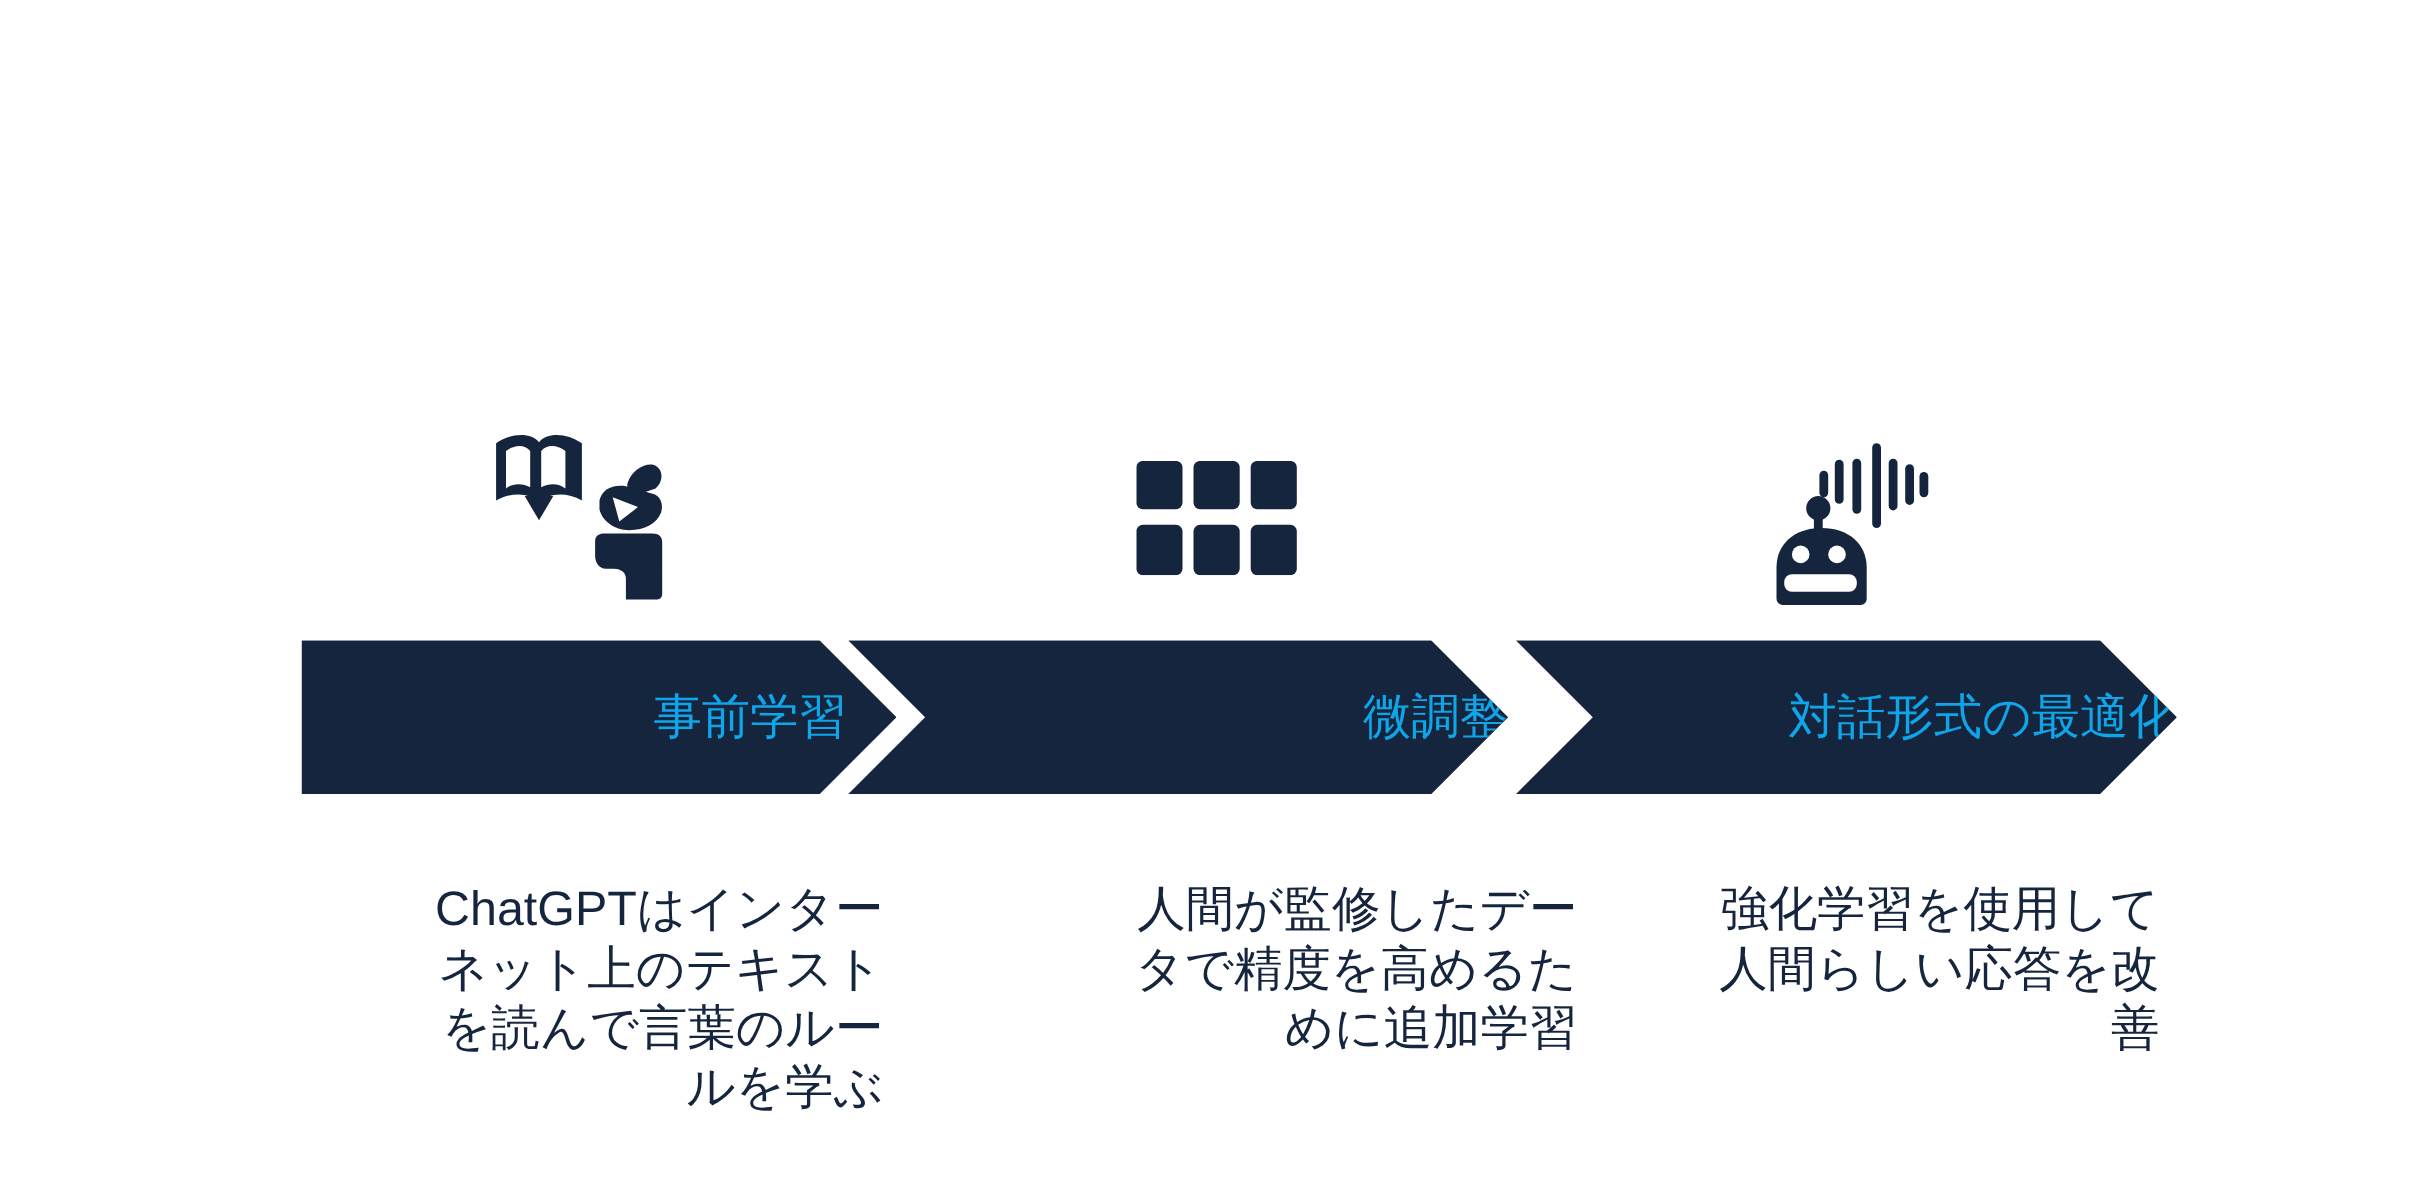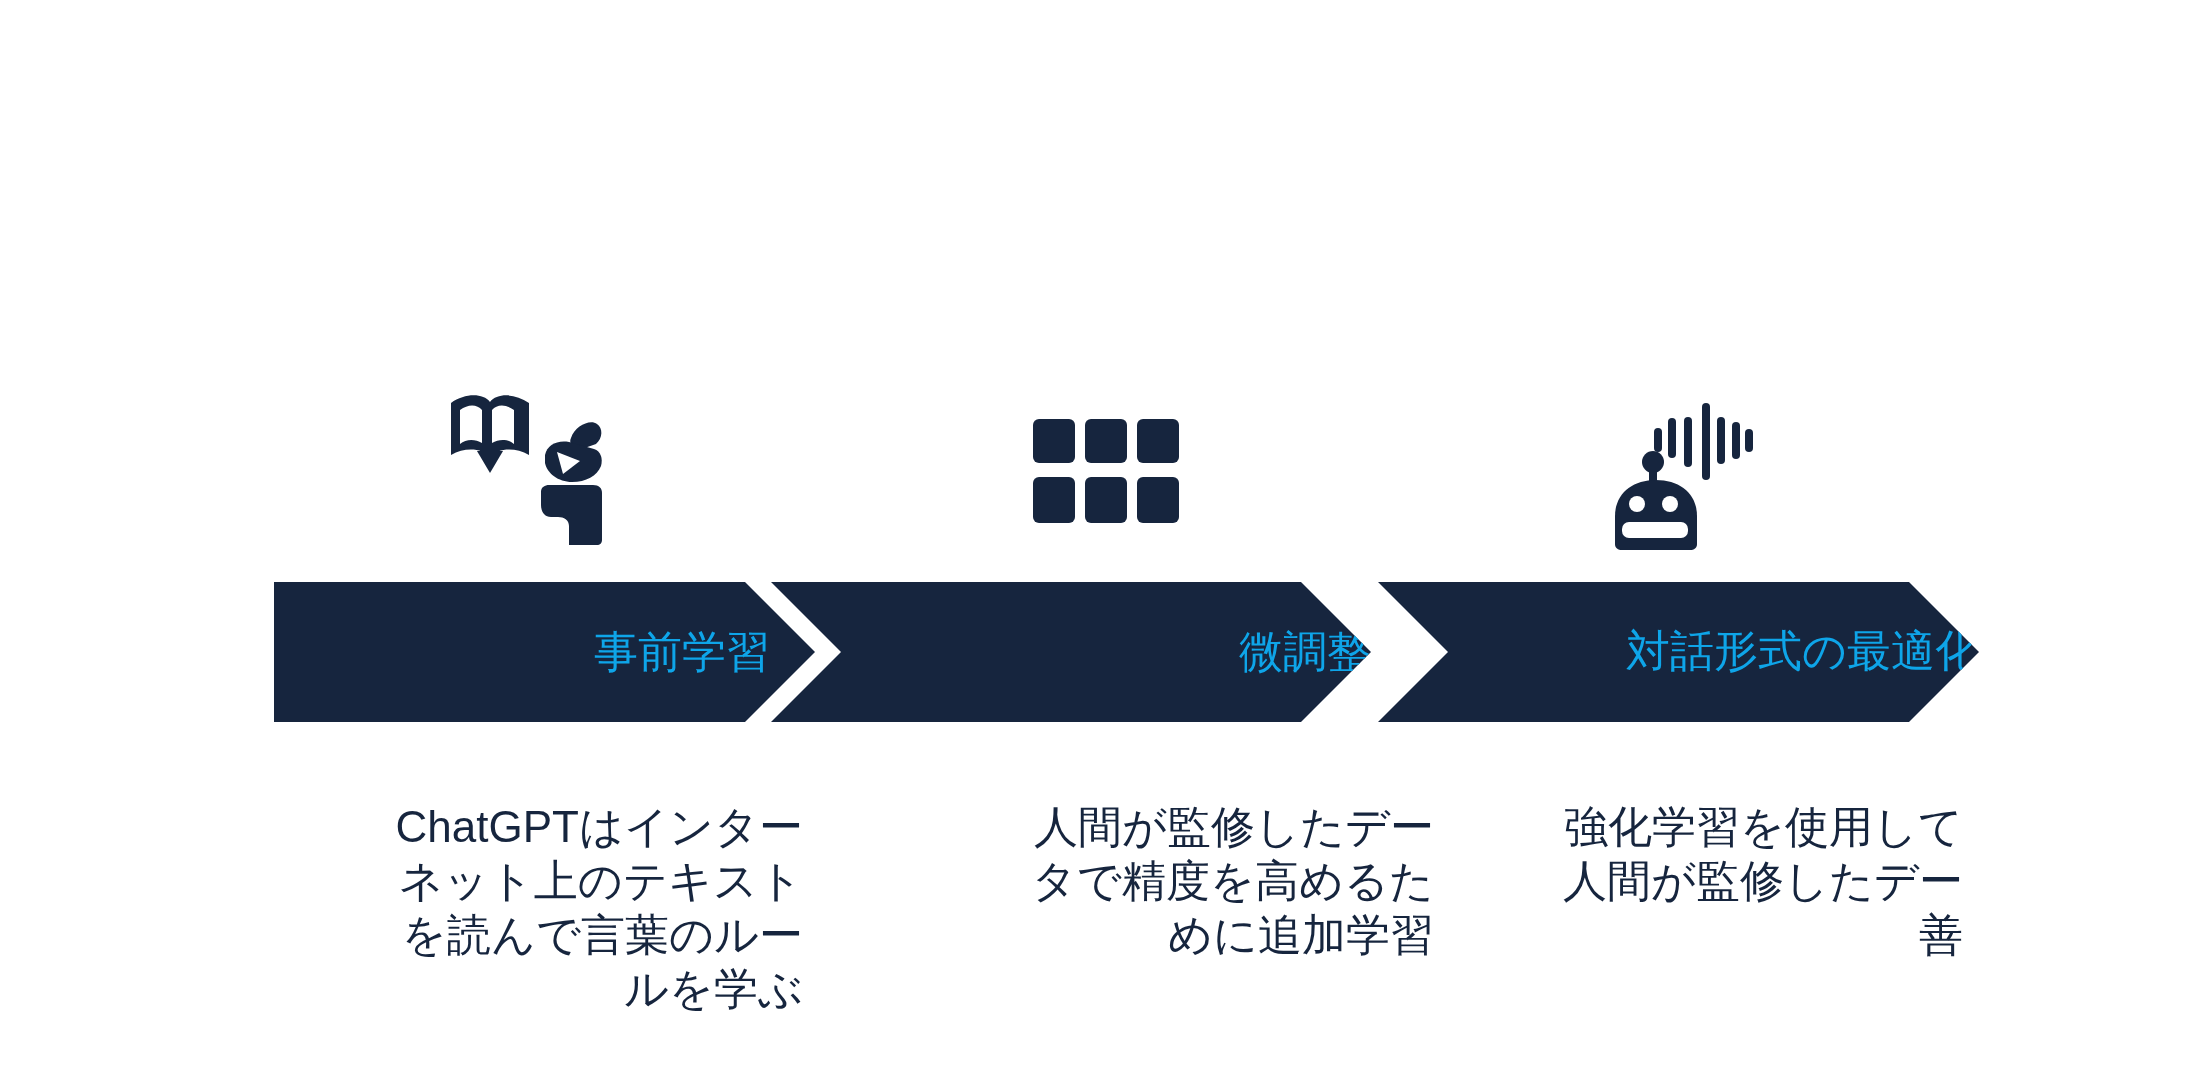--- a/index.html
+++ b/index.html
@@ -125,16 +125,16 @@
   </div>
 
   <div id="desc-1" class="description">ChatGPTはインター
 ネット上のテキスト
 を読んで言葉のルー
 ルを学ぶ</div>
   <div id="desc-2" class="description">人間が監修したデー
 タで精度を高めるた
 めに追加学習</div>
   <div id="desc-3" class="description">強化学習を使用して
-人間が監修したデー
+人間らしい応答を改
 善</div>
 
 </div>
 
 </body></html>

